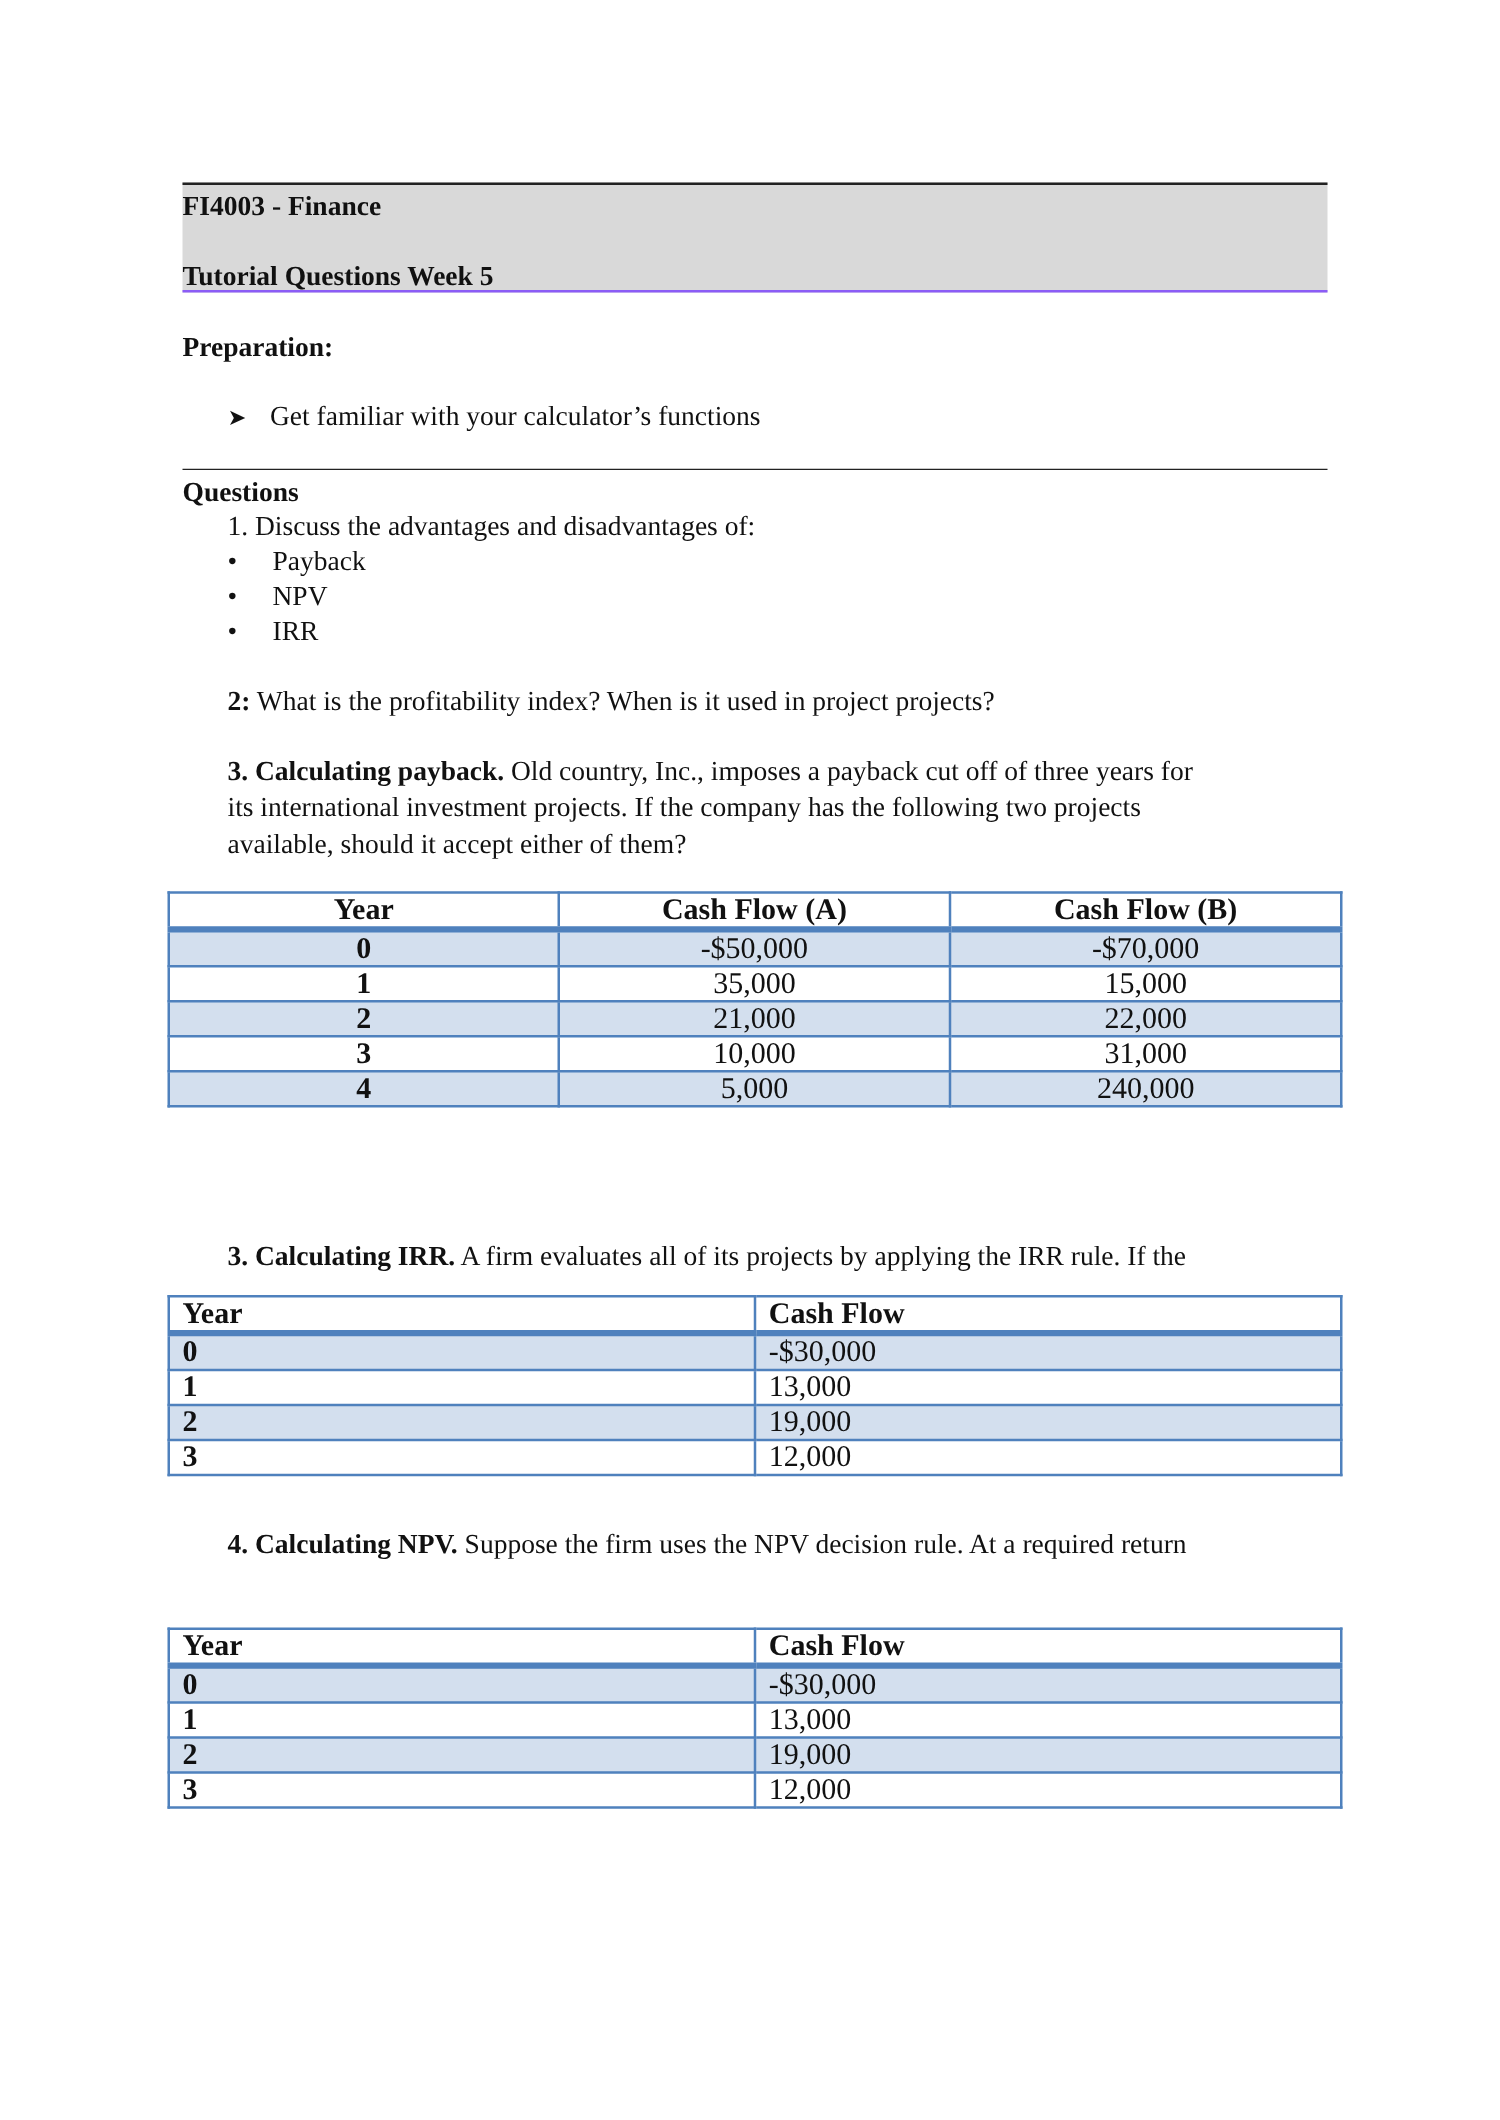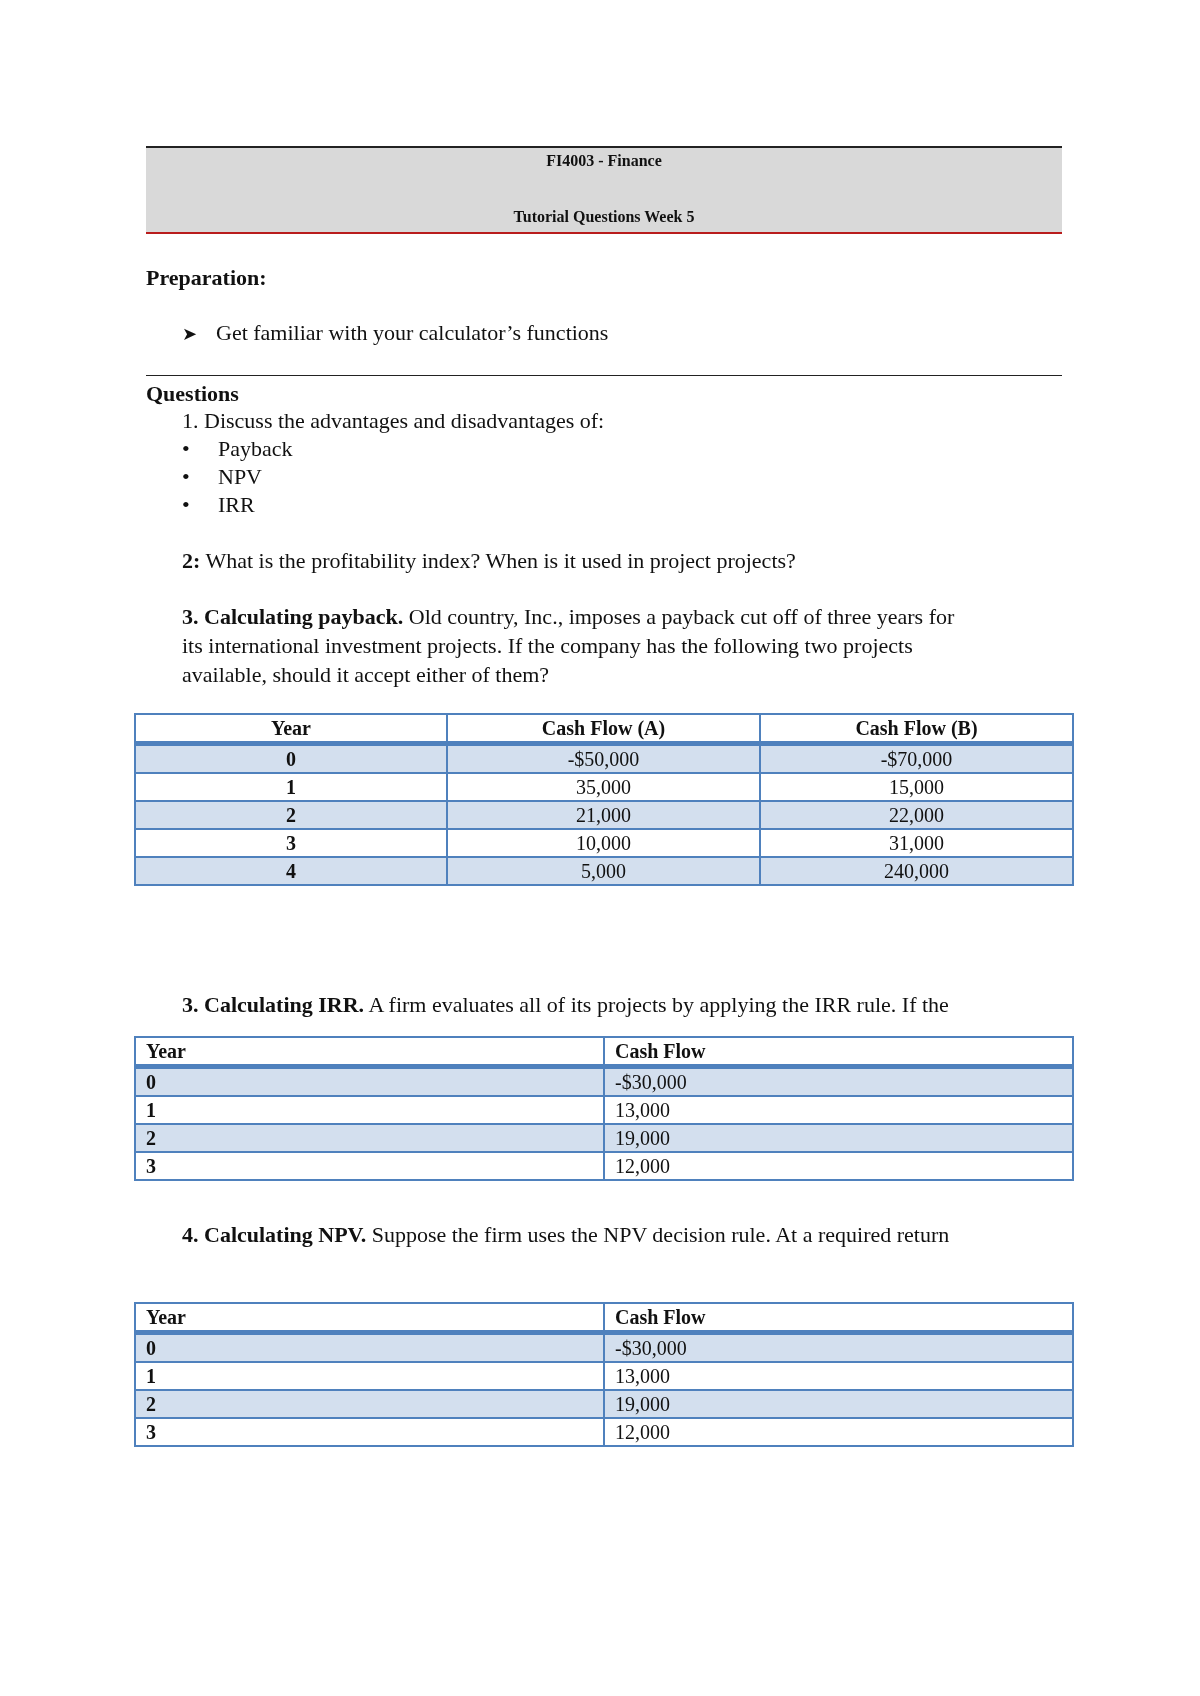--- a/index.html
+++ b/index.html
@@ -1,25 +1,25 @@
 <!DOCTYPE html>
 <html><head>
 <meta charset="utf-8">
 <style>
   html, body { margin:0; padding:0; background:#ffffff; }
   body { width:1200px; height:1696px; position:relative; font-family:"Liberation Serif","DejaVu Serif",serif; color:#111; }
   .page { position:absolute; left:0; top:0; width:1200px; height:1696px; }
-  .header-box { position:absolute; left:146px; top:146px; width:916px; height:88px; background:#d9d9d9; border-top:2px solid #222; border-bottom:2px solid #b91c1c; box-sizing:border-box; text-align:center; font-weight:bold; font-size:16px; }
+  .header-box { position:absolute; left:146px; top:146px; width:916px; height:88px; background:#d9d9d9; border-top:2px solid #222; border-bottom:2px solid #8b5cf6; box-sizing:border-box; text-align:left; font-weight:bold; font-size:22px; }
   .header-box .l1 { position:absolute; left:0; right:0; top:4px; }
   .header-box .l2 { position:absolute; left:0; right:0; top:60px; }
   .abs { position:absolute; font-size:22px; line-height:28px; white-space:nowrap; }
   .bold { font-weight:bold; }
   .rule { position:absolute; left:146px; width:916px; height:0; border-top:1.5px solid #222; }
   .arrow { display:inline-block; width:34px; font-size:18px; }
-  table.t { position:absolute; border-collapse:collapse; font-size:20px; table-layout:fixed; }
+  table.t { position:absolute; border-collapse:collapse; font-size:24px; table-layout:fixed; }
   table.t td { border:2px solid #4f81bd; height:26px; padding:0 10px; line-height:26px; }
   table.t tr.head td { border-bottom:5px solid #4f81bd; font-weight:bold; background:#fff; }
   table.t tr.shade td { background:#d3dfee; }
   table.t.center td { text-align:center; }
   table.t td.yr { font-weight:bold; }
   table.t.left td { text-align:left; }
 </style>
 </head>
 <body>
 

